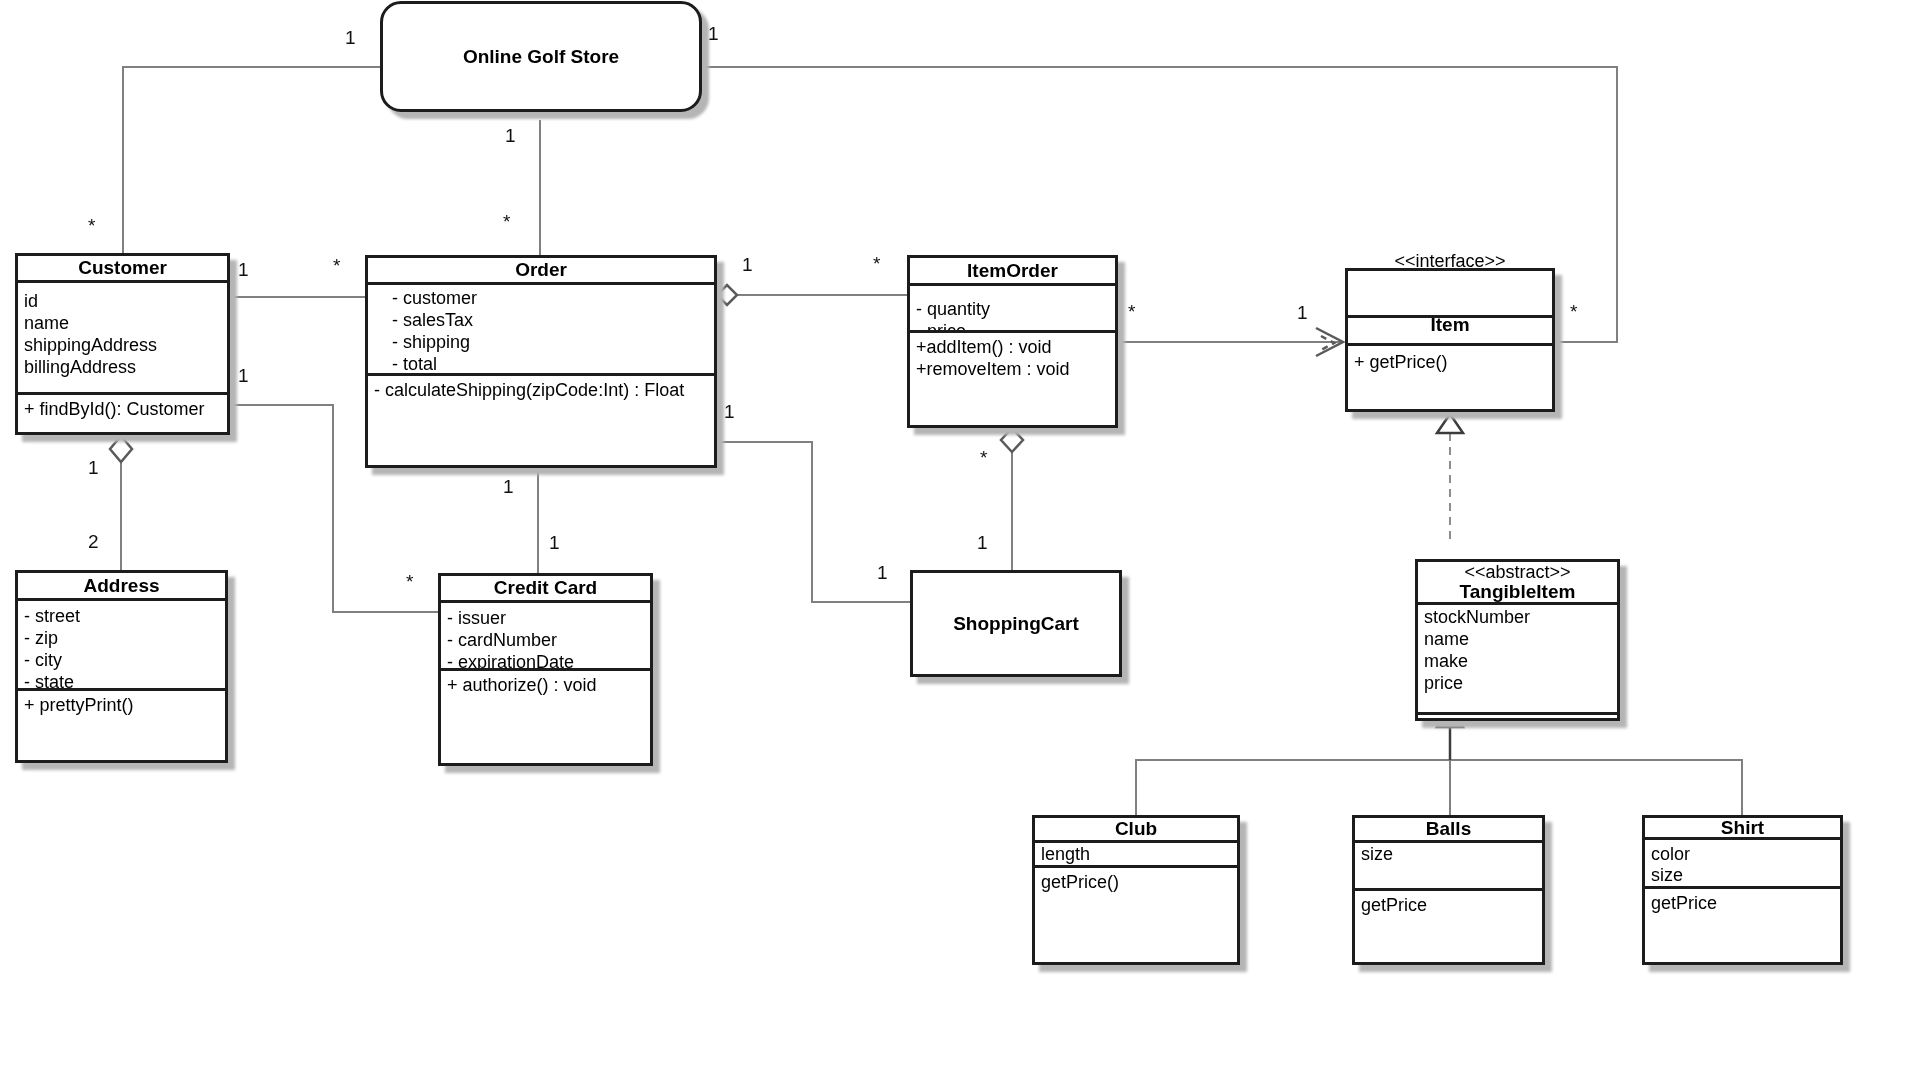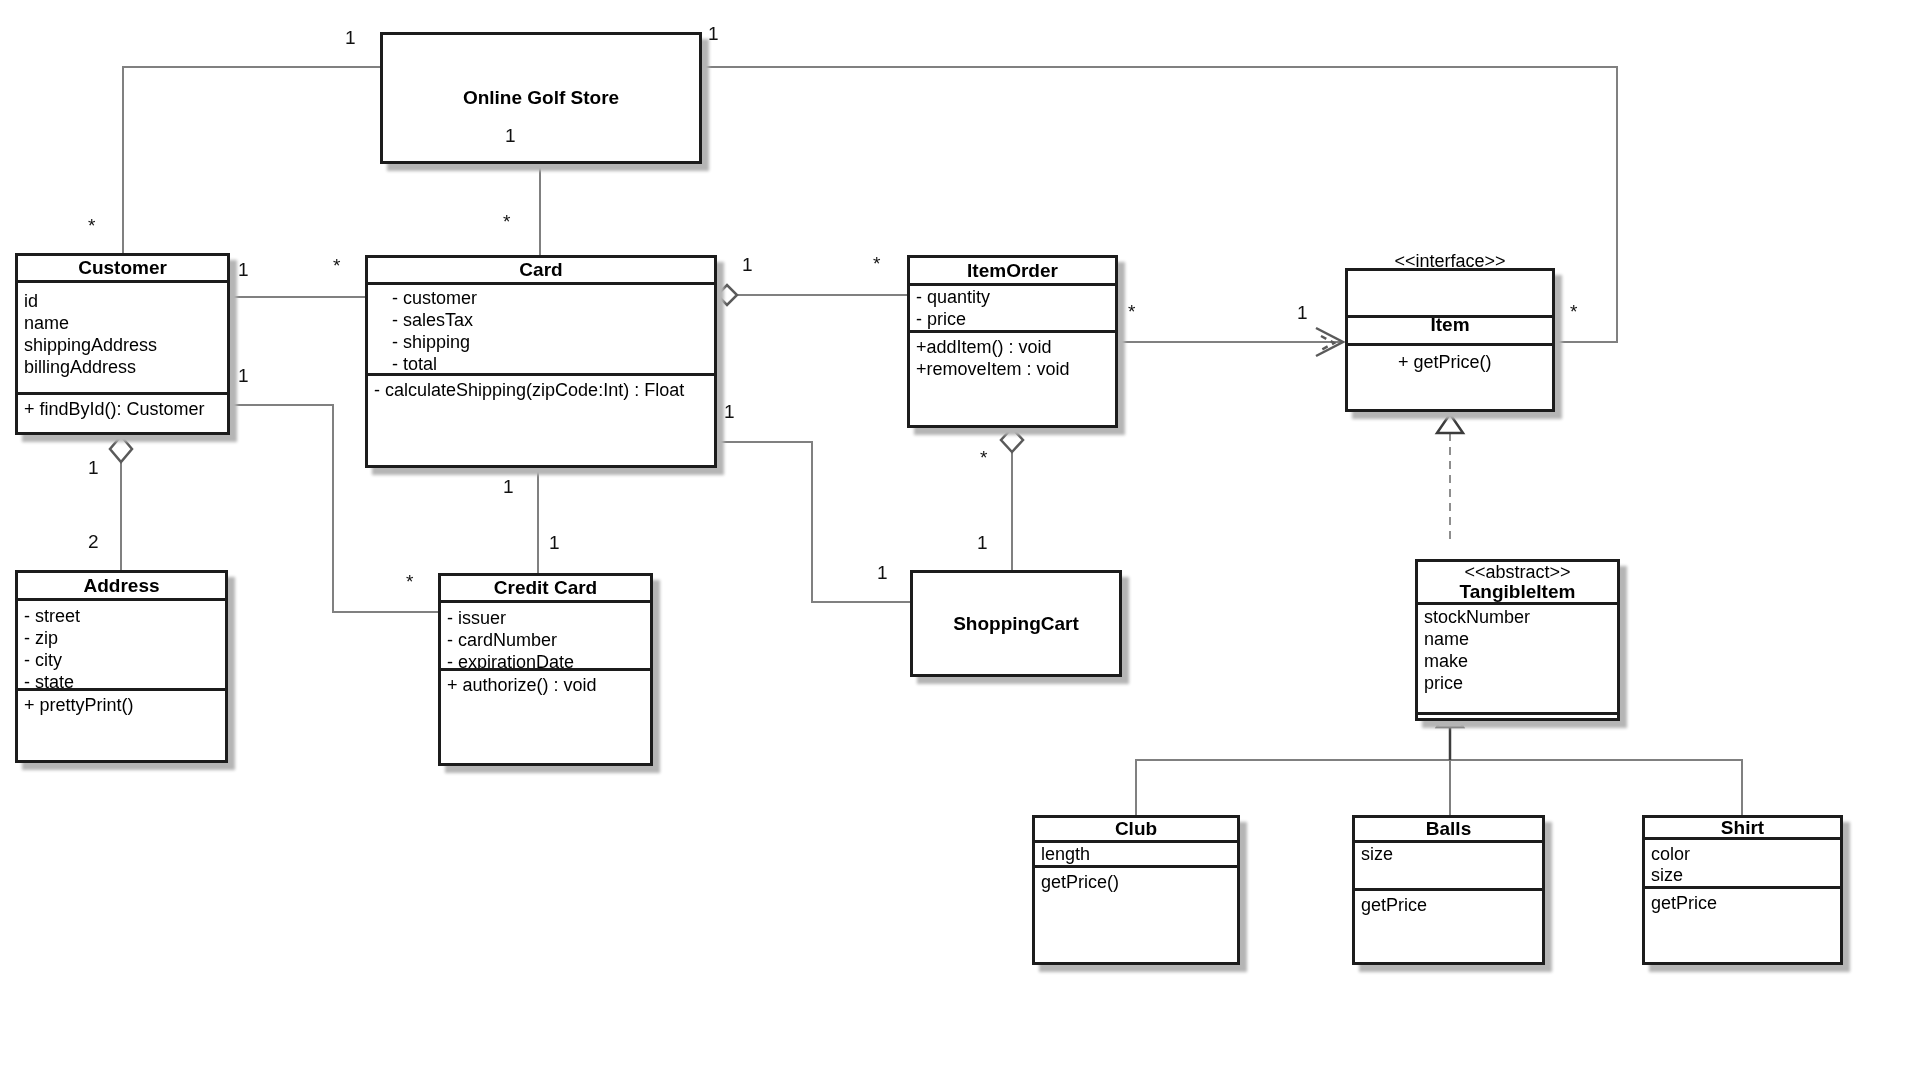--- a/index.html
+++ b/index.html
@@ -11,31 +11,31 @@
   .ctitle{box-sizing:border-box;text-align:center;font-weight:bold;font-size:19px;
           display:flex;flex-direction:column;justify-content:center;}
   .sep{border-bottom:3px solid #1c1c1c;}
   .cattrs,.cmeths{box-sizing:border-box;font-size:18px;line-height:22px;padding:3px 0 0 6px;overflow:hidden;}
   .stereo{font-weight:normal;font-size:18px;}
   .single{justify-content:center;align-items:center;}
   .single .ctitle{border:none;}
   .mlab{position:absolute;z-index:3;font-size:19px;line-height:19px;color:#111;}
 
   
-  #ogs{left:380px;top:32px;width:322px;height:132px;}
+  #ogs{left:380px;top:1px;width:322px;height:111px;border-radius:21px;}
   #customer{left:15px;top:253px;width:215px;height:182px;}
   #customer .ctitle{height:27px;} #customer .cattrs{height:112px;padding-top:7px;}
   #order{left:365px;top:255px;width:352px;height:213px;}
   #order .ctitle{height:27px;} #order .cattrs{height:91px;padding-top:2px;padding-left:24px;}
   #itemorder{left:907px;top:255px;width:211px;height:173px;}
-  #itemorder .ctitle{height:28px;} #itemorder .cattrs{height:47px;padding-top:0;}
+  #itemorder .ctitle{height:28px;} #itemorder .cattrs{height:47px;padding-top:12px;}
   #itemorder .cmeths{padding-top:3px;}
   #item{left:1345px;top:268px;width:210px;height:144px;}
   #item .ctitle{height:47px;line-height:21px;gap:42px;} #item .cattrs{height:28px;}
-  #item .cmeths{padding-top:5px;margin-left:44px;}
+  #item .cmeths{padding-top:5px;}
   #address{left:15px;top:570px;width:213px;height:193px;}
   #address .ctitle{height:28px;} #address .cattrs{height:90px;padding-top:4px;}
   #creditcard{left:438px;top:573px;width:215px;height:193px;}
   #creditcard .ctitle{height:27px;} #creditcard .cattrs{height:68px;padding-top:4px;}
   #shoppingcart{left:910px;top:570px;width:212px;height:107px;}
   #tangibleitem{left:1415px;top:543px;width:205px;height:162px;margin-top:16px;}
   #tangibleitem .ctitle{height:44px;line-height:20px;} #tangibleitem .cattrs{height:114px;padding-top:1px;}
   #club{left:1032px;top:815px;width:208px;height:150px;}
   #club .ctitle{height:25px;} #club .cattrs{height:25px;padding-top:0;}
   #club .cmeths{}
@@ -123,21 +123,21 @@
       <div>name</div>
       <div>shippingAddress</div>
       <div>billingAddress</div>
     </div>
     <div class="cmeths">
       <div>+ findById(): Customer</div>
     </div>
   </div>
 
   <div class="cbox" id="order">
-    <div class="ctitle sep">Card</div>
+    <div class="ctitle sep">Order</div>
     <div class="cattrs sep">
       <div>- customer</div>
       <div>- salesTax</div>
       <div>- shipping</div>
       <div>- total</div>
     </div>
     <div class="cmeths">
       <div>- calculateShipping(zipCode:Int) : Float</div>
     </div>
   </div>

